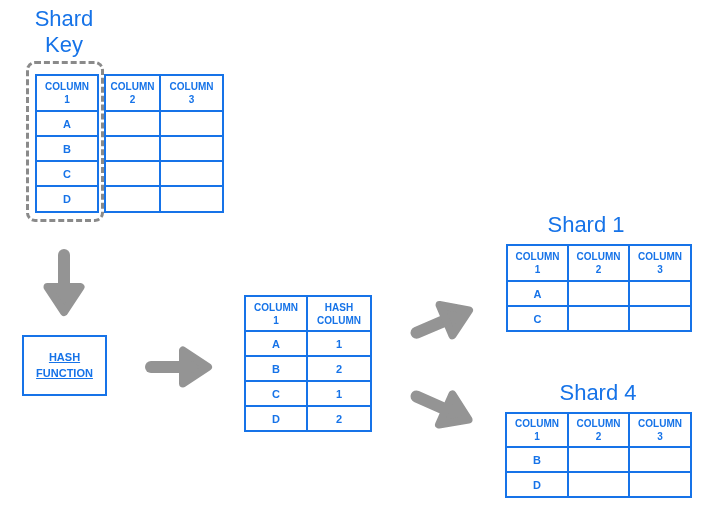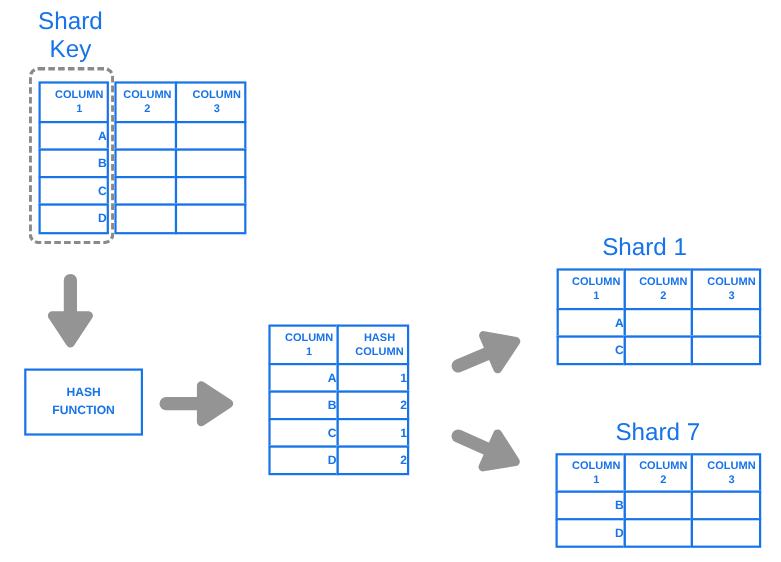--- a/index.html
+++ b/index.html
@@ -26,21 +26,21 @@
     text-align: center;
     white-space: normal;
   }
   .grid { position: absolute; display: grid; }
   .grid .c {
     border: 2px solid var(--accent-blue);
     margin-left: -2px;
     margin-top: -2px;
     display: flex;
     align-items: center;
-    justify-content: flex-end;
+    justify-content: center;
     color: var(--accent-blue);
     font-weight: bold;
     text-align: center;
     background: #ffffff;
   }
   .c.hd { font-size: 10px; line-height: 1.3; }
   .c.hd span { display: inline-block; max-width: 50px; }
   .c.val { font-size: 11px; }
   .dash {
     position: absolute;
@@ -69,21 +69,21 @@
     color: var(--arrow-gray);
     pointer-events: none;
   }
 
   
   #t-shardkey { left: 14px; top: 6px;  width: 100px; }
   #dash       { left: 26px; top: 61px; width: 78px;  height: 161px; }
   #g-col1  { left: 37px;  top: 76px;  grid-template-columns: 62px;           grid-template-rows: 36px 25px 25px 25px 26px; }
   #g-col23 { left: 106px; top: 76px;  grid-template-columns: 55px 63px;      grid-template-rows: 36px 25px 25px 25px 26px; }
   #g-hash  { left: 246px; top: 297px; grid-template-columns: 62px 64px;      grid-template-rows: 35px 25px 25px 25px 25px; }
-  #box-hash{ left: 22px;  top: 335px; width: 108px; height: 61px; }
+  #box-hash{ left: 22px;  top: 335px; width: 85px; height: 61px; text-decoration: underline; }
   #t-shard1{ left: 492px; top: 212px; width: 188px; }
   #g-shard1{ left: 508px; top: 246px; grid-template-columns: 61px 61px 62px; grid-template-rows: 36px 25px 25px; }
   #t-shard2{ left: 504px; top: 380px; width: 188px; }
   #g-shard2{ left: 507px; top: 414px; grid-template-columns: 62px 61px 62px; grid-template-rows: 34px 25px 25px; }
 </style>
 </head>
 <body style="--accent-blue: #1673e8; --arrow-gray: #949494; --dash-gray: #8a8a8a;">
 
 <div class="canvas">
 
@@ -172,21 +172,21 @@
         <span>COLUMN 3</span>
       </div>
     <div class="c val">A</div>
     <div class="c val"></div>
     <div class="c val"></div>
     <div class="c val">C</div>
     <div class="c val"></div>
     <div class="c val"></div>
   </div>
 
-  <div class="ttl" id="t-shard2">Shard 7</div>
+  <div class="ttl" id="t-shard2">Shard 4</div>
   <div class="grid" id="g-shard2">
     <div class="c hd">
         <span>COLUMN 1</span>
       </div>
     <div class="c hd">
         <span>COLUMN 2</span>
       </div>
     <div class="c hd">
         <span>COLUMN 3</span>
       </div>

